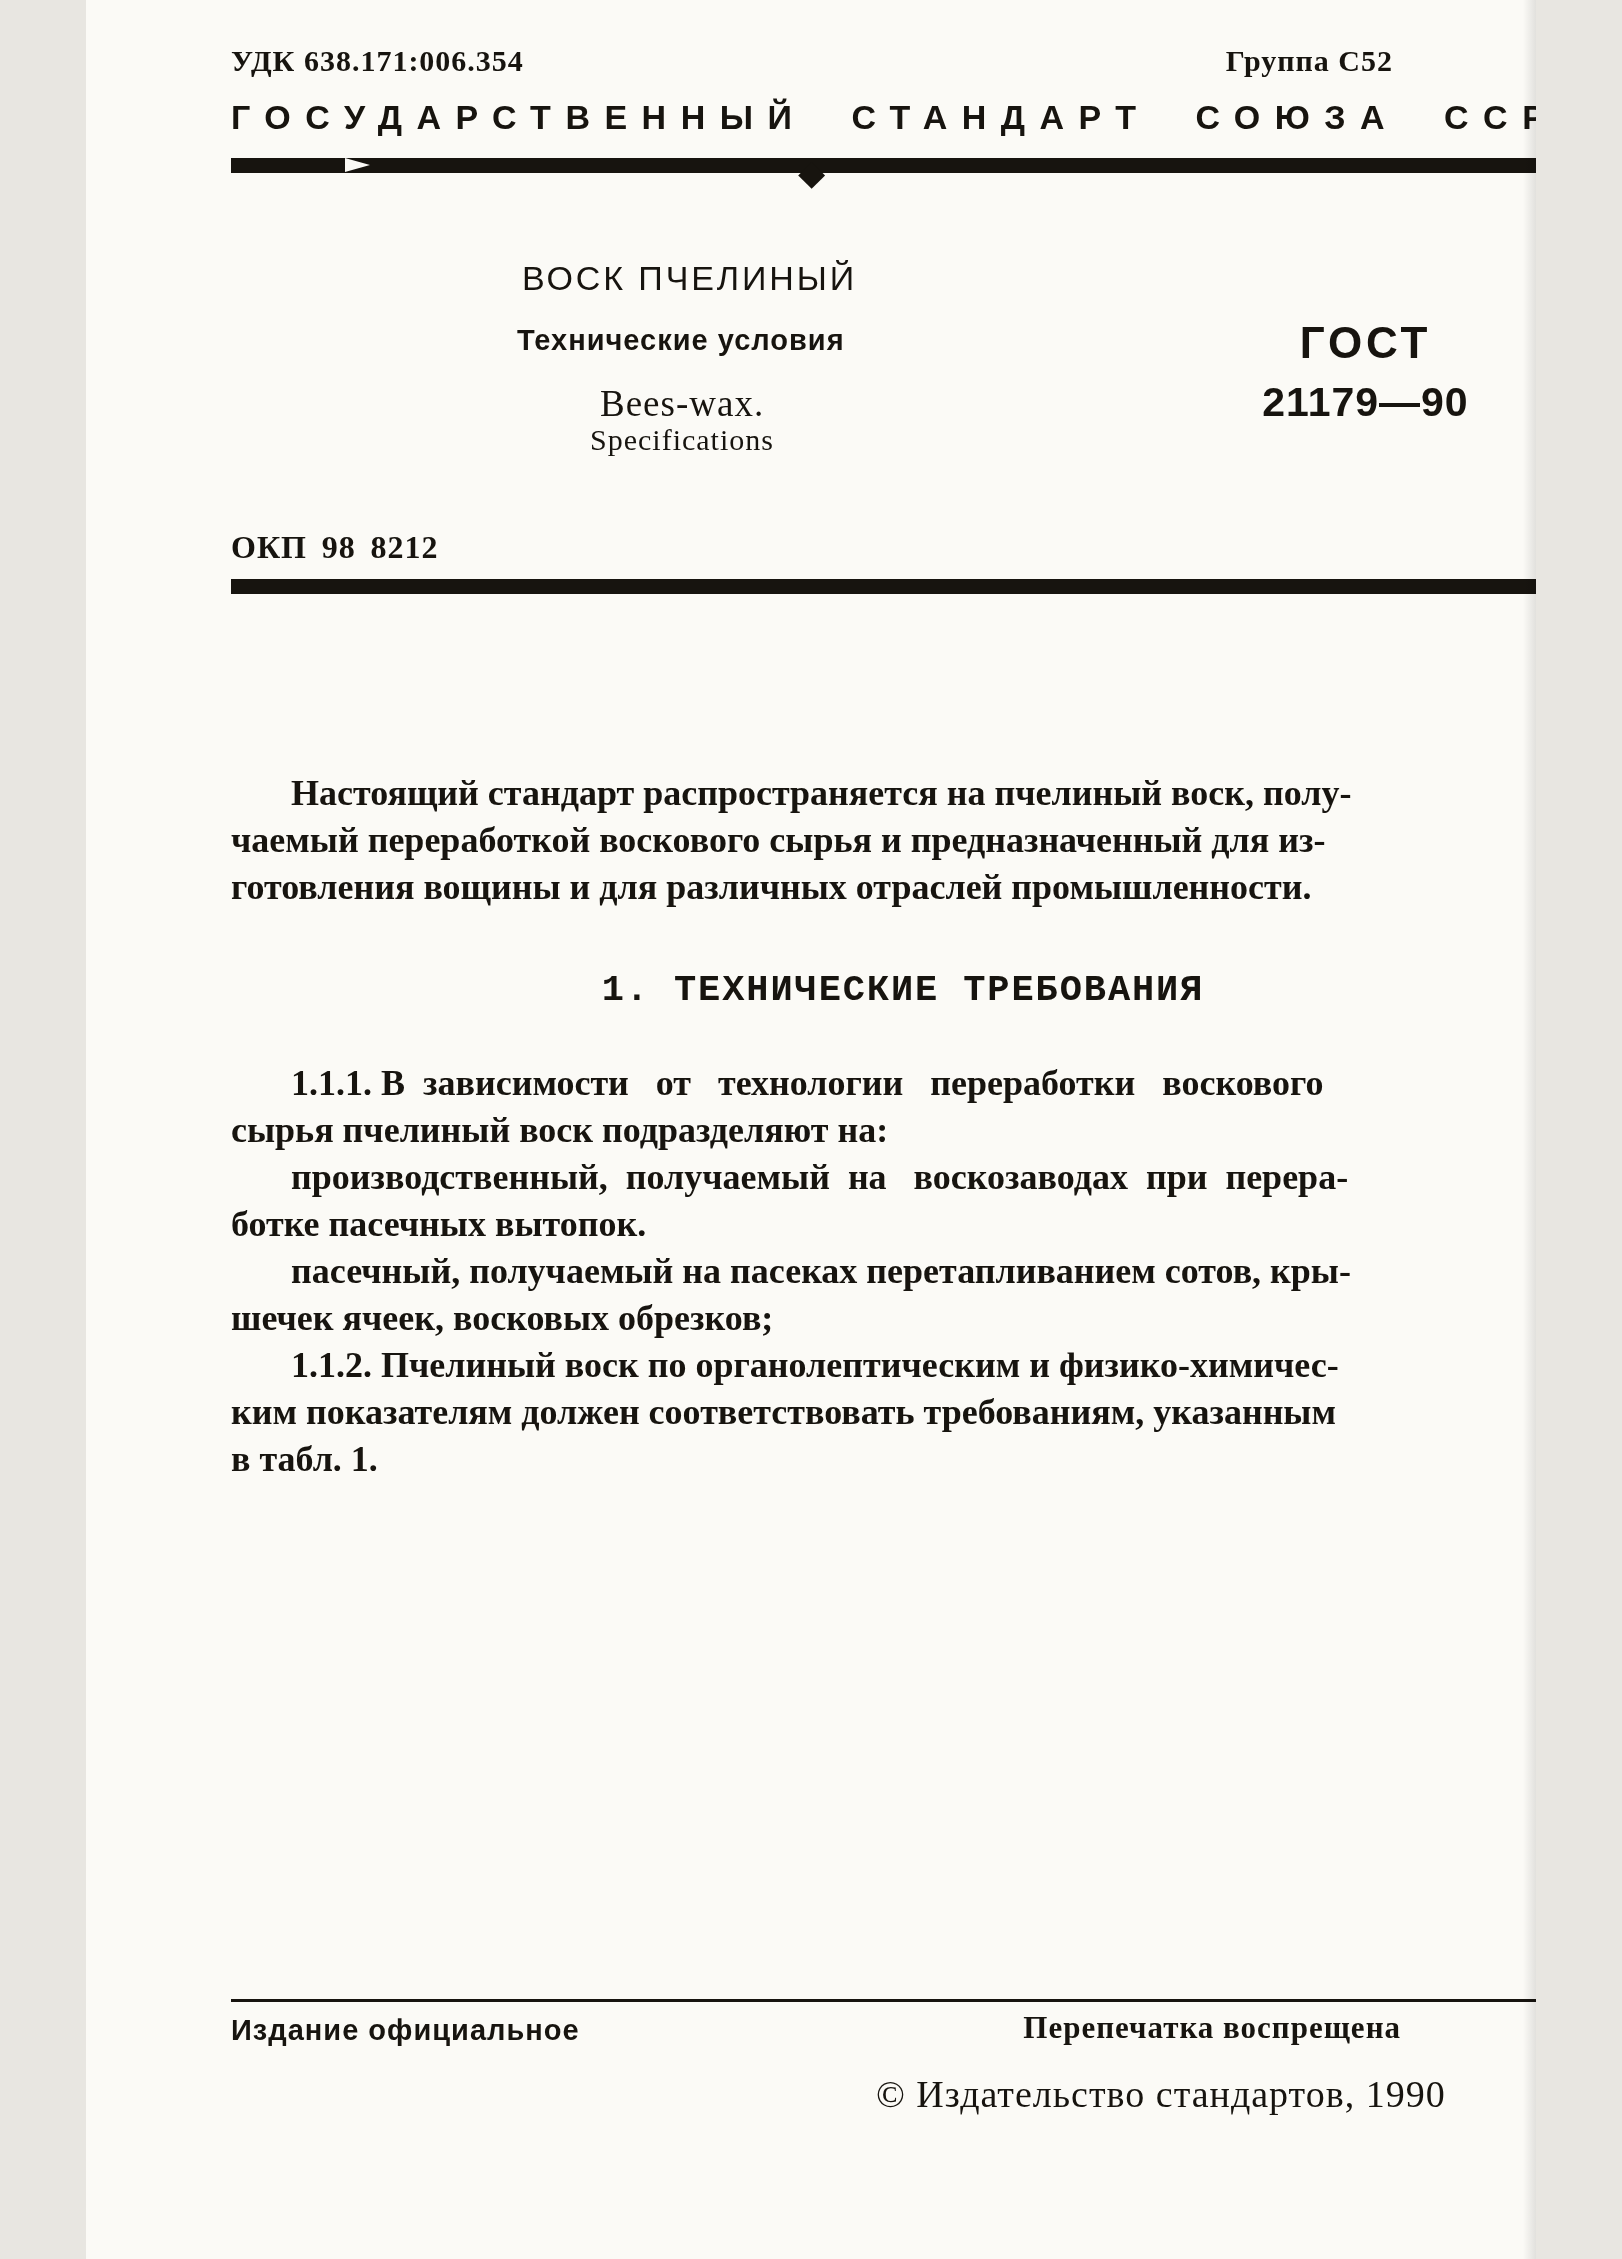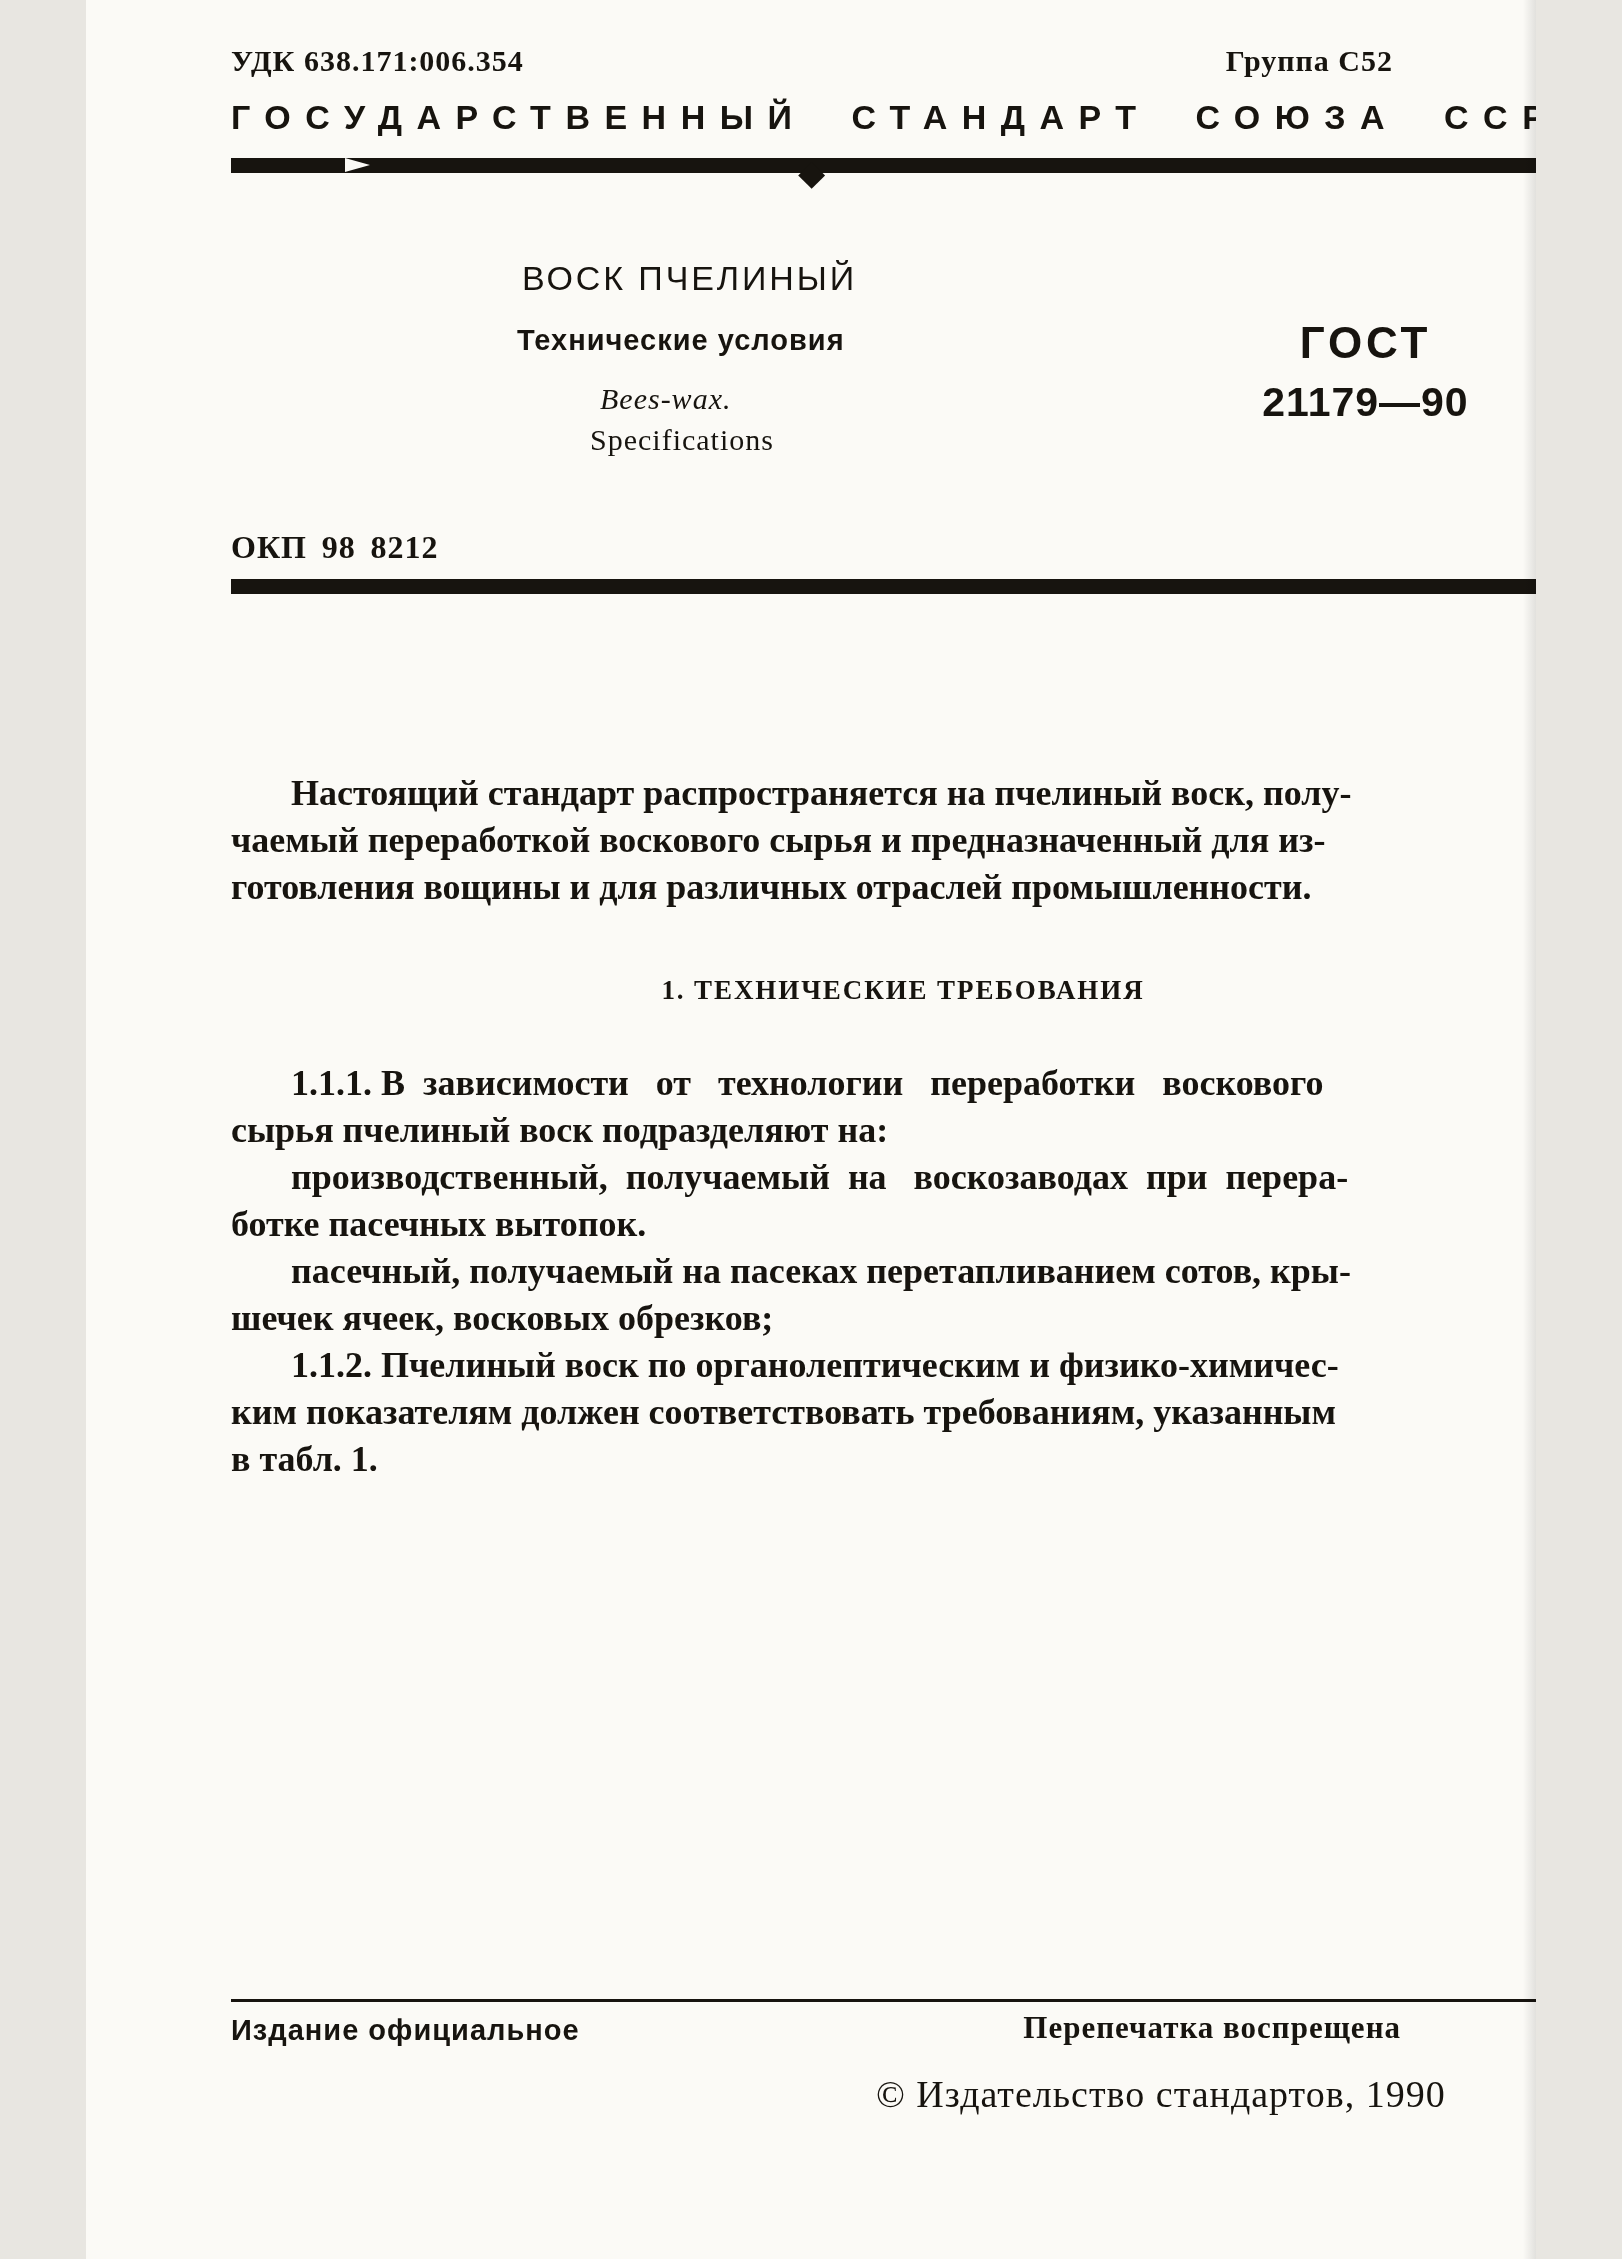--- a/index.html
+++ b/index.html
@@ -56,21 +56,21 @@
     font-family:"Liberation Sans", sans-serif;
     font-weight:400;font-size:34px;letter-spacing:2.9px;
   }
   .subtitle-ru{
     left:431px;top:324px;
     font-family:"Liberation Sans", sans-serif;
     font-weight:700;font-size:29px;letter-spacing:1px;
   }
   .title-en{
     left:514px;top:382px;
-    font-size:30px;letter-spacing:1px;font-style:italic;
+    font-size:37px;letter-spacing:1px;
   }
   .subtitle-en{
     left:504px;top:423px;
     font-size:30px;letter-spacing:1px;
   }
   .gost-box{
     left:1159px;top:321px;width:241px;text-align:center;
     font-family:"Liberation Sans", sans-serif;font-weight:700;
   }
   .gost-box .gost-label{font-size:44px;letter-spacing:3.9px;line-height:1.0;}
@@ -94,22 +94,22 @@
 
   .content{
     left:145px;top:770px;width:1344px;
     font-size:36px;font-weight:700;line-height:47px;
     text-align:justify;
   }
   .para{
     white-space:pre-wrap;text-indent:60px;margin:0;
   }
   .sec-head{
-    font-family:Liberation Serif, serif;
-    font-weight:700;font-size:27px;letter-spacing:1.9px;
+    font-family:Liberation Mono, monospace;
+    font-weight:700;font-size:37px;letter-spacing:1.9px;
     text-align:center;text-indent:0;
     margin:56px 0 46px 0;
   }
 
   .foot-rule{
     left:145px;top:1999px;width:1342px;height:2.9px;background:#17140f;
   }
   .foot-left{
     left:145px;top:2014px;
     font-family:"Liberation Sans", sans-serif;

